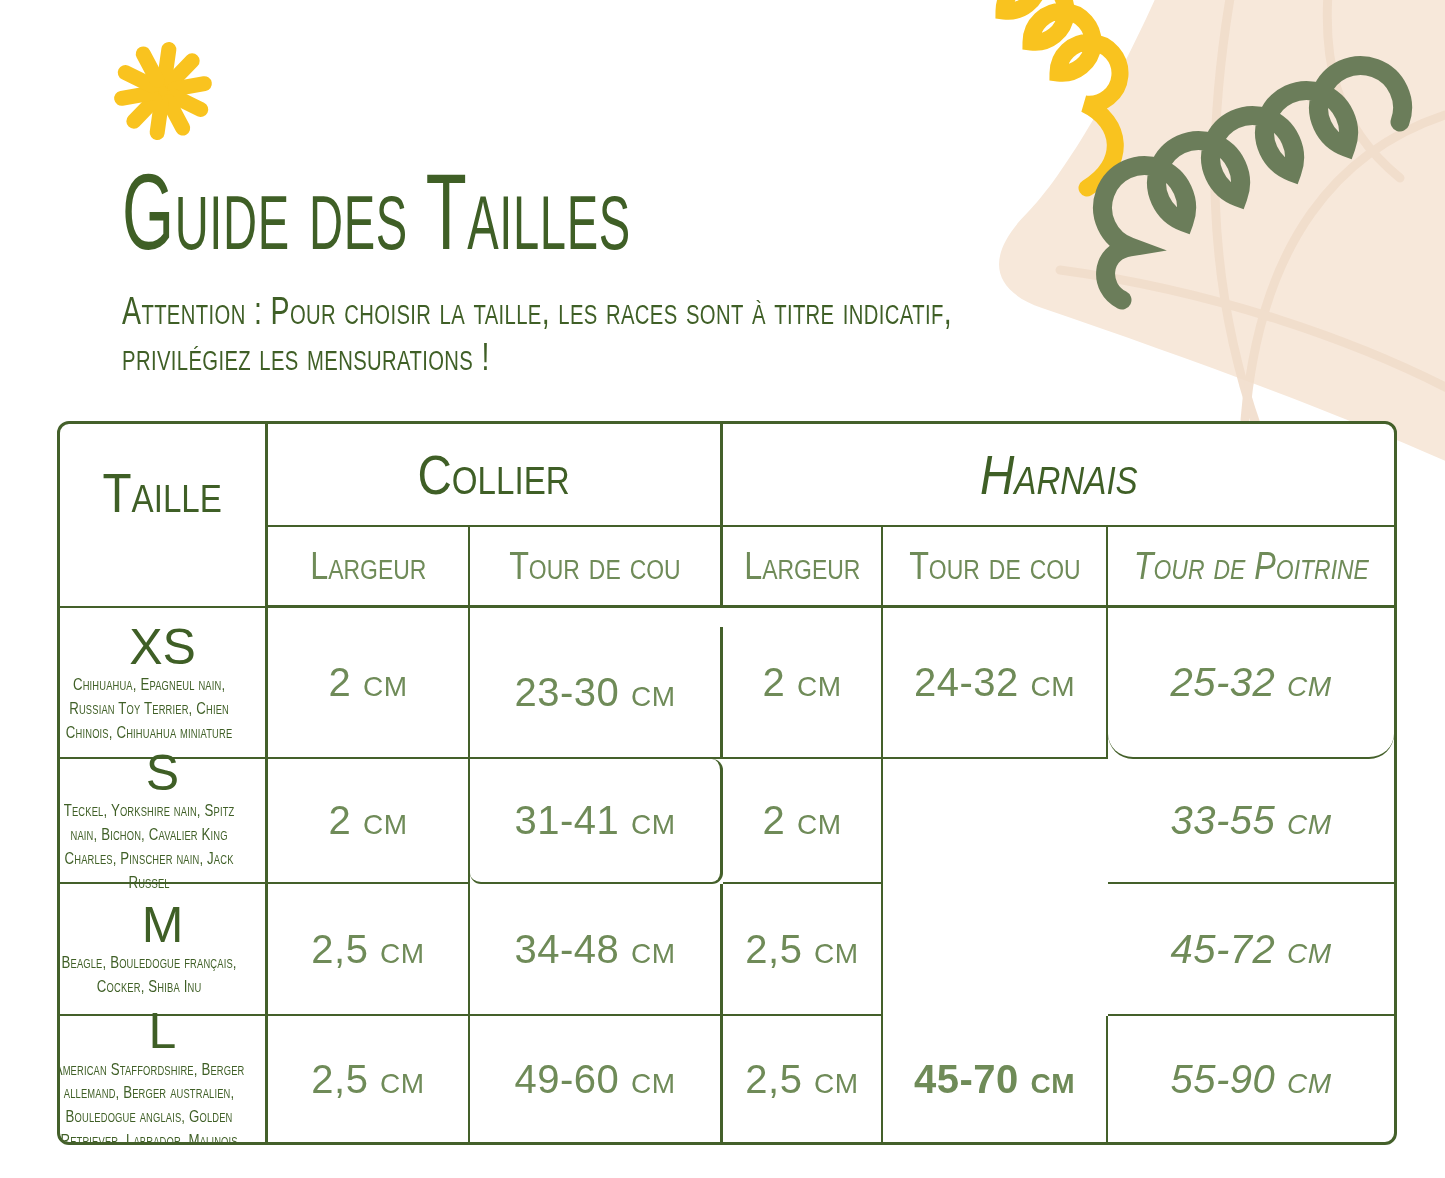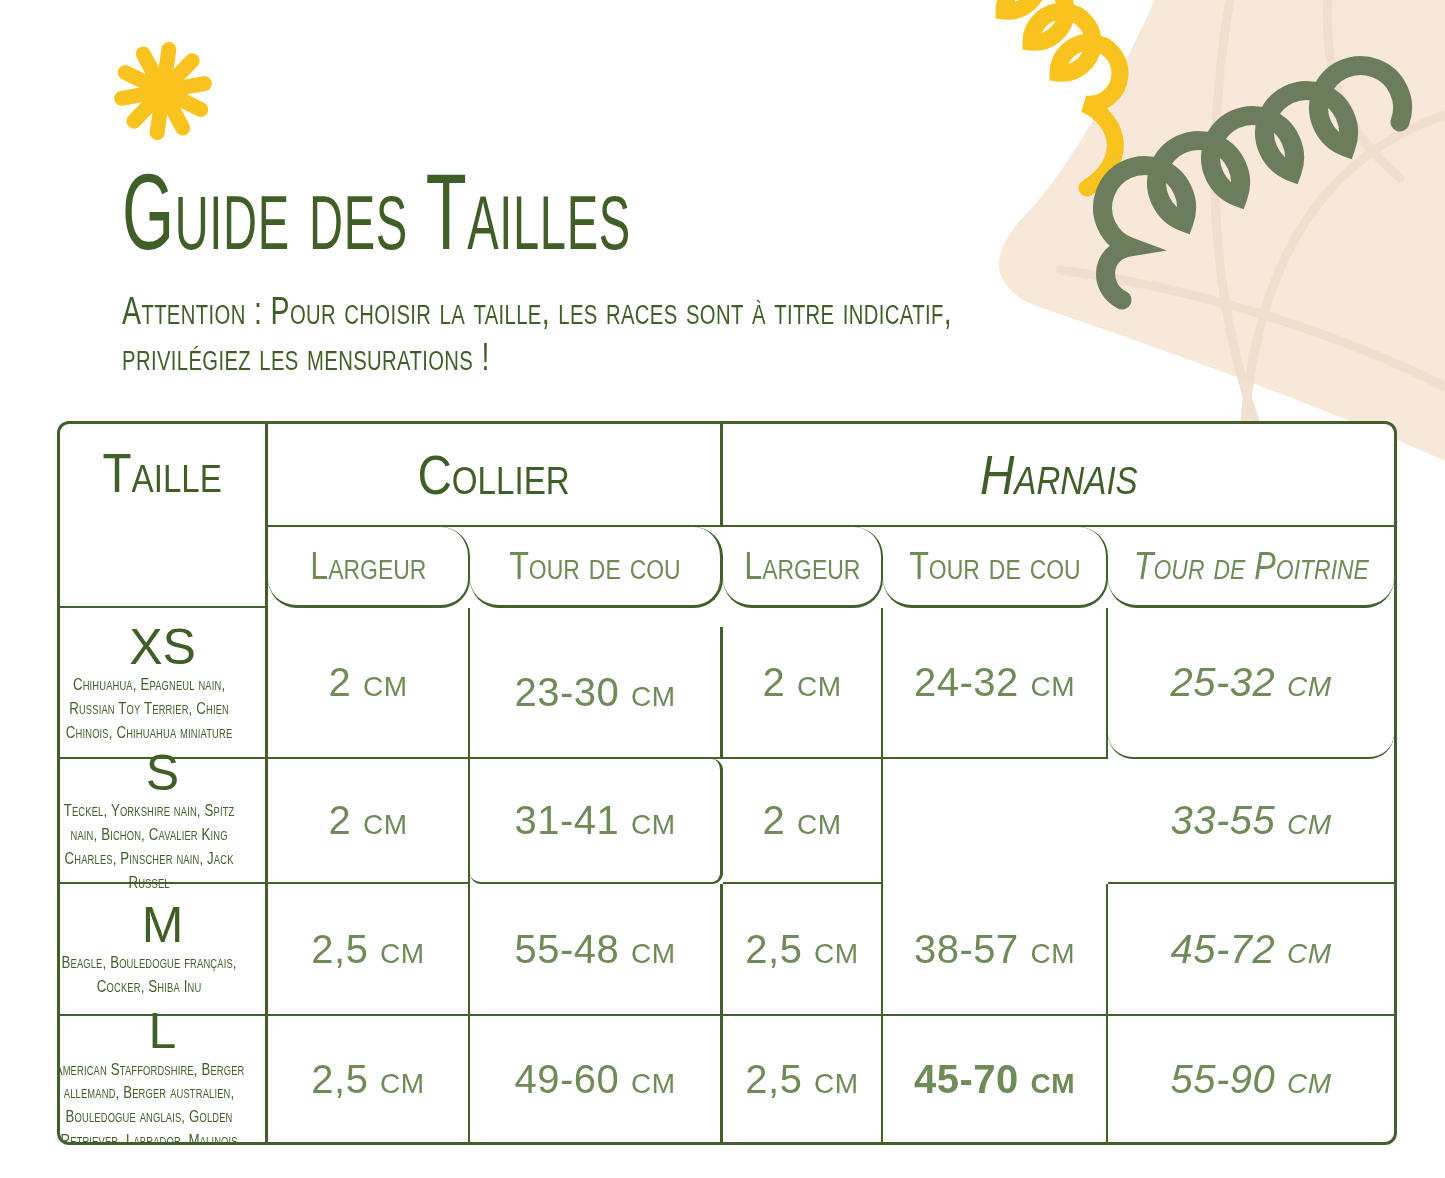--- a/index.html
+++ b/index.html
@@ -43,22 +43,22 @@
     border-right:2px solid #44602a;border-bottom:2px solid #44602a;
     text-align:center;
   }
   .b-right-thick{border-right-width:3px;}
   .b-right-none{border-right:none;font-style:italic;}
   .b-bottom-thick{border-bottom-width:3px;}
   .b-bottom-none{border-bottom:none;}
 
   .th-main{font-size:56px;color:#3f5f26;}
   .th-main .sq{display:inline-block;transform:scaleX(0.85);white-space:nowrap;}
-  .taille-head{align-items:flex-start;padding-top:16px;}
-  .th-sub{font-size:38px;color:#6f8b58;border-radius:29px;}
+  .taille-head{align-items:flex-start;padding-top:36px;}
+  .th-sub{font-size:38px;color:#6f8b58;}
   .th-sub .sq{display:inline-block;transform:scaleX(0.85);white-space:nowrap;}
 
   .size-cell{flex-direction:column;justify-content:center;padding:2px 4px;}
   .size-letter{font-size:50px;line-height:1.05;color:#3f5f26;}
   .breeds{
     font-size:17px;line-height:1.4;color:#3f5f26;letter-spacing:0.2px;
     width:128%;margin-left:-14%;transform:scaleX(0.78);
   }
   .val-cell{font-size:40px;color:#6f8b58;letter-spacing:0.5px;white-space:nowrap;}
 </style>
@@ -164,23 +164,22 @@
   <div class="cell val-cell" style="grid-column:2;grid-row:4;">2 cm</div>
   <div class="cell val-cell b-right-thick" style="grid-column:3;grid-row:4;border-radius:11px;">31-41 cm</div>
   <div class="cell val-cell" style="grid-column:4;grid-row:4;">2 cm</div>
   <div class="cell val-cell b-right-none" style="grid-column:6;grid-row:4;">33-55 cm</div>
 
   <div class="cell size-cell b-right-thick" style="grid-column:1;grid-row:5;">
     <div class="size-letter">M</div>
     <div class="breeds">Beagle, Bouledogue français, Cocker, Shiba Inu</div>
   </div>
   <div class="cell val-cell" style="grid-column:2;grid-row:5;">2,5 cm</div>
-  <div class="cell val-cell b-right-thick" style="grid-column:3;grid-row:5;">55-48 cm</div>
+  <div class="cell val-cell b-right-thick" style="grid-column:3;grid-row:5;">34-48 cm</div>
   <div class="cell val-cell" style="grid-column:4;grid-row:5;">2,5 cm</div>
-  <div class="cell val-cell" style="grid-column:5;grid-row:5;">38-57 cm</div>
   <div class="cell val-cell b-right-none" style="grid-column:6;grid-row:5;">45-72 cm</div>
 
   <div class="cell size-cell b-right-thick b-bottom-none" style="grid-column:1;grid-row:6;">
     <div class="size-letter">L</div>
     <div class="breeds">American Staffordshire, Berger allemand, Berger australien, Bouledogue anglais, Golden Retriever, Labrador, Malinois</div>
   </div>
   <div class="cell val-cell b-bottom-none" style="grid-column:2;grid-row:6;">2,5 cm</div>
   <div class="cell val-cell b-right-thick b-bottom-none" style="grid-column:3;grid-row:6;">49-60 cm</div>
   <div class="cell val-cell b-bottom-none" style="grid-column:4;grid-row:6;">2,5 cm</div>
   <div class="cell val-cell b-bottom-none" style="grid-column:5;grid-row:6;font-weight:bold;">45-70 cm</div>

